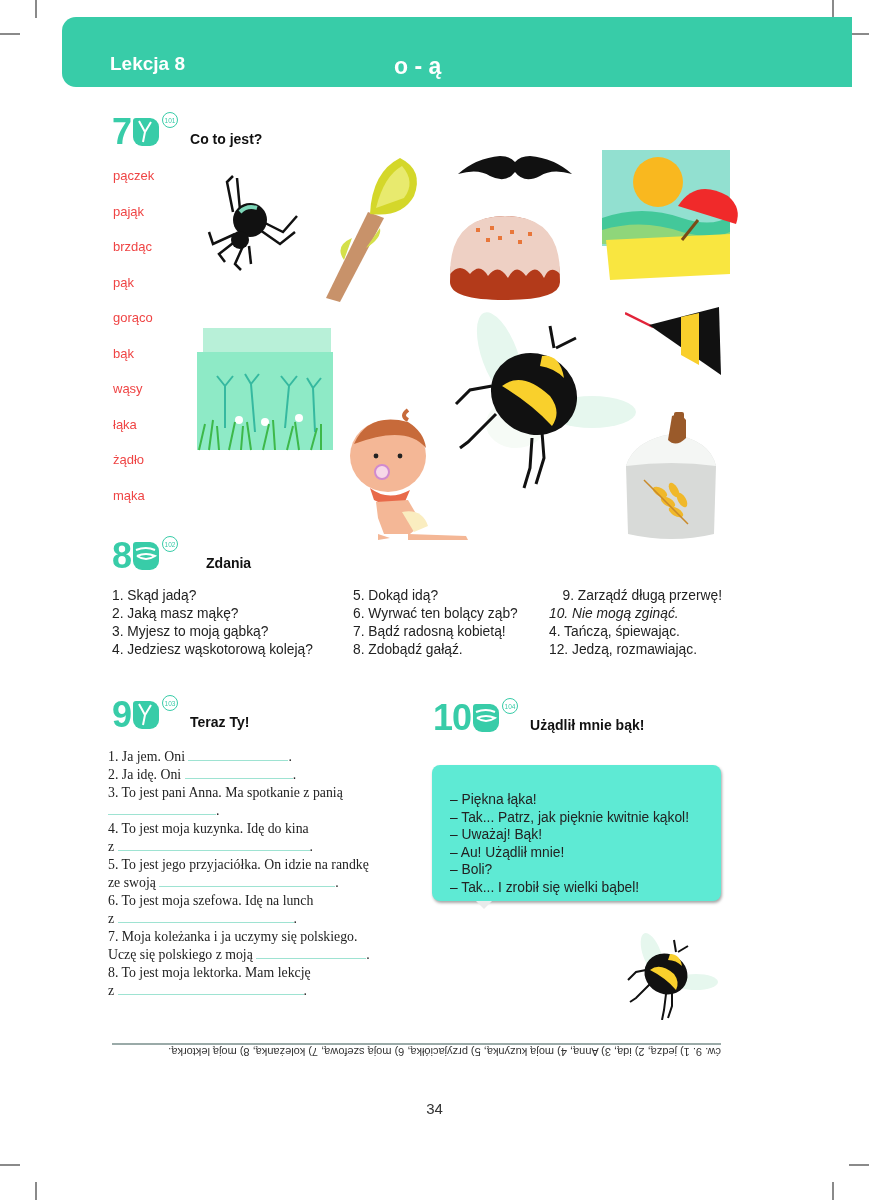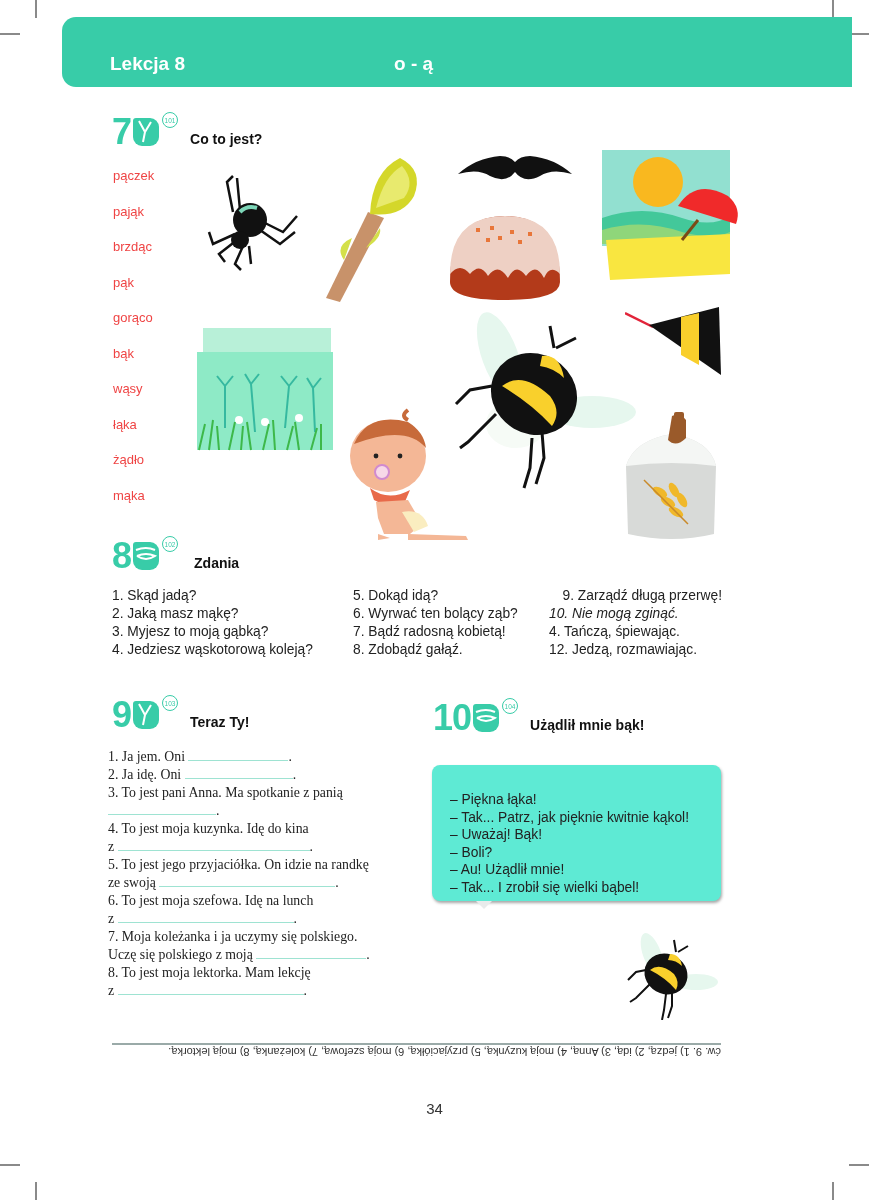--- a/index.html
+++ b/index.html
@@ -2,31 +2,31 @@
 <html><head>
 <meta charset="utf-8">
 <style>
   html, body { margin:0; padding:0; }
   body { width:869px; height:1200px; background:#ffffff; position:relative; overflow:hidden;
          font-family:"Liberation Sans", sans-serif; color:#1e1e1e; }
   .crop { position:absolute; background:#8a8a8a; }
   .header { position:absolute; left:62px; top:17px; width:790px; height:70px; background:#38cca8;
             border-radius:14px 0 0 14px; }
   .header-lesson { position:absolute; left:48px; top:36px; color:#fff; font-weight:bold; font-size:19px; }
-  .header-topic { position:absolute; left:332px; top:36px; color:#fff; font-weight:bold; font-size:19px; }
+  .header-topic { position:absolute; left:332px; top:36px; color:#fff; font-weight:bold; font-size:23px; }
   .right-edge { position:absolute; left:832px; top:0; width:2px; height:17px; background:#8a8a8a; }
 
   .ex-head { position:absolute; display:flex; align-items:center; }
   .ex-num { color:#38cca8; font-weight:bold; font-size:36px; line-height:36px; letter-spacing:-1px; }
   .ex-icon { width:26px; height:28px; background:#38cca8; border-radius:3px 9px 9px 9px; margin-left:2px; position:relative; }
   .ex-icon svg { position:absolute; left:0; top:0; }
   .ex-track { width:14px; height:14px; border:1.2px solid #38cca8; border-radius:50%; color:#38cca8;
               font-size:6.5px; display:flex; align-items:center; justify-content:center; margin-left:3px;
               align-self:flex-start; margin-top:-2px; }
-  .ex-title { font-weight:bold; font-size:14px; margin-left:16px; margin-top:14px; color:#111; }
+  .ex-title { font-weight:bold; font-size:14px; margin-left:28px; margin-top:14px; color:#111; }
 
   .vocab { position:absolute; left:113px; top:168px; font-size:13px; color:#ef4444; }
   .vocab div { height:35.5px; }
 
   .pic { position:absolute; }
 
   .sent-col { position:absolute; font-size:13.8px; line-height:18px; color:#222; }
 
   .fill { position:absolute; left:108px; top:748px; width:300px; font-size:13.8px; line-height:18px; color:#222;font-family:Liberation Serif, serif; }
   .blank { display:inline-block; border-bottom:1.5px solid #9ee3d2; vertical-align:baseline; height:12px; }
@@ -272,22 +272,22 @@
   </span>
   <span class="ex-track">104</span>
   <span class="ex-title" style="margin-left:12px;">Użądlił mnie bąk!</span>
 </div>
 
 <div class="bubble">
   <div class="dialog">
     <div>– Piękna łąka!</div>
     <div>– Tak... Patrz, jak pięknie kwitnie kąkol!</div>
     <div>– Uważaj! Bąk!</div>
+    <div>– Au! Użądlił mnie!</div>
     <div>– Boli?</div>
-    <div>– Au! Użądlił mnie!</div>
     <div>– Tak... I zrobił się wielki bąbel!</div>
   </div>
   <div class="bubble-tail"></div>
 </div>
 
 <svg class="pic" style="left:626px;top:930px;" width="92" height="90" viewBox="0 0 92 90">
   <ellipse cx="26" cy="24" rx="9" ry="22" fill="#e6f7ee" transform="rotate(-20 26 24)"></ellipse>
   <ellipse cx="70" cy="52" rx="22" ry="8" fill="#e6f7ee"></ellipse>
   <g stroke="#111" stroke-width="2" fill="none">
     <path d="M20 40 L10 42 L2 50"></path>

